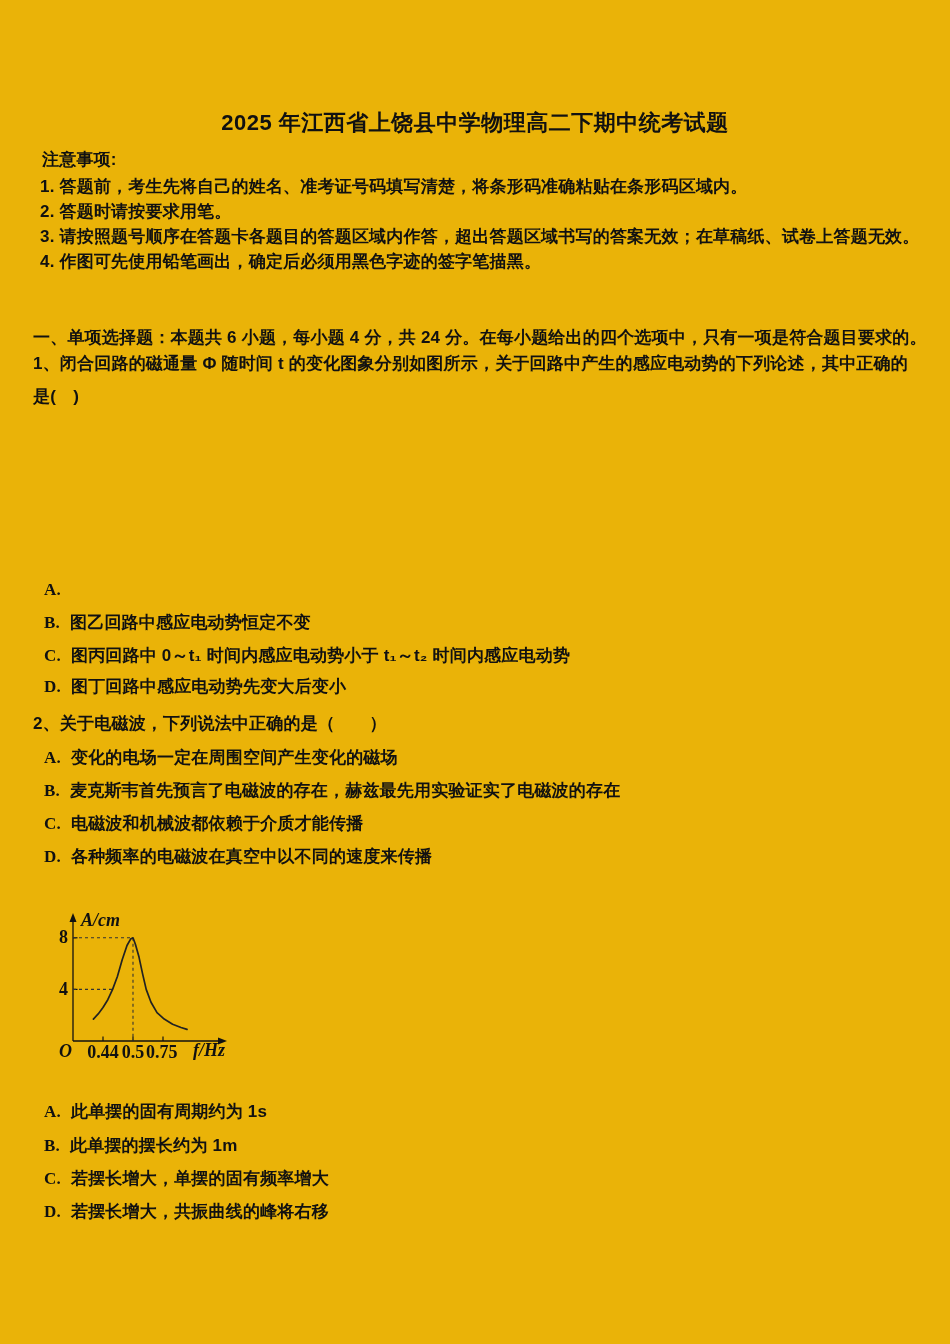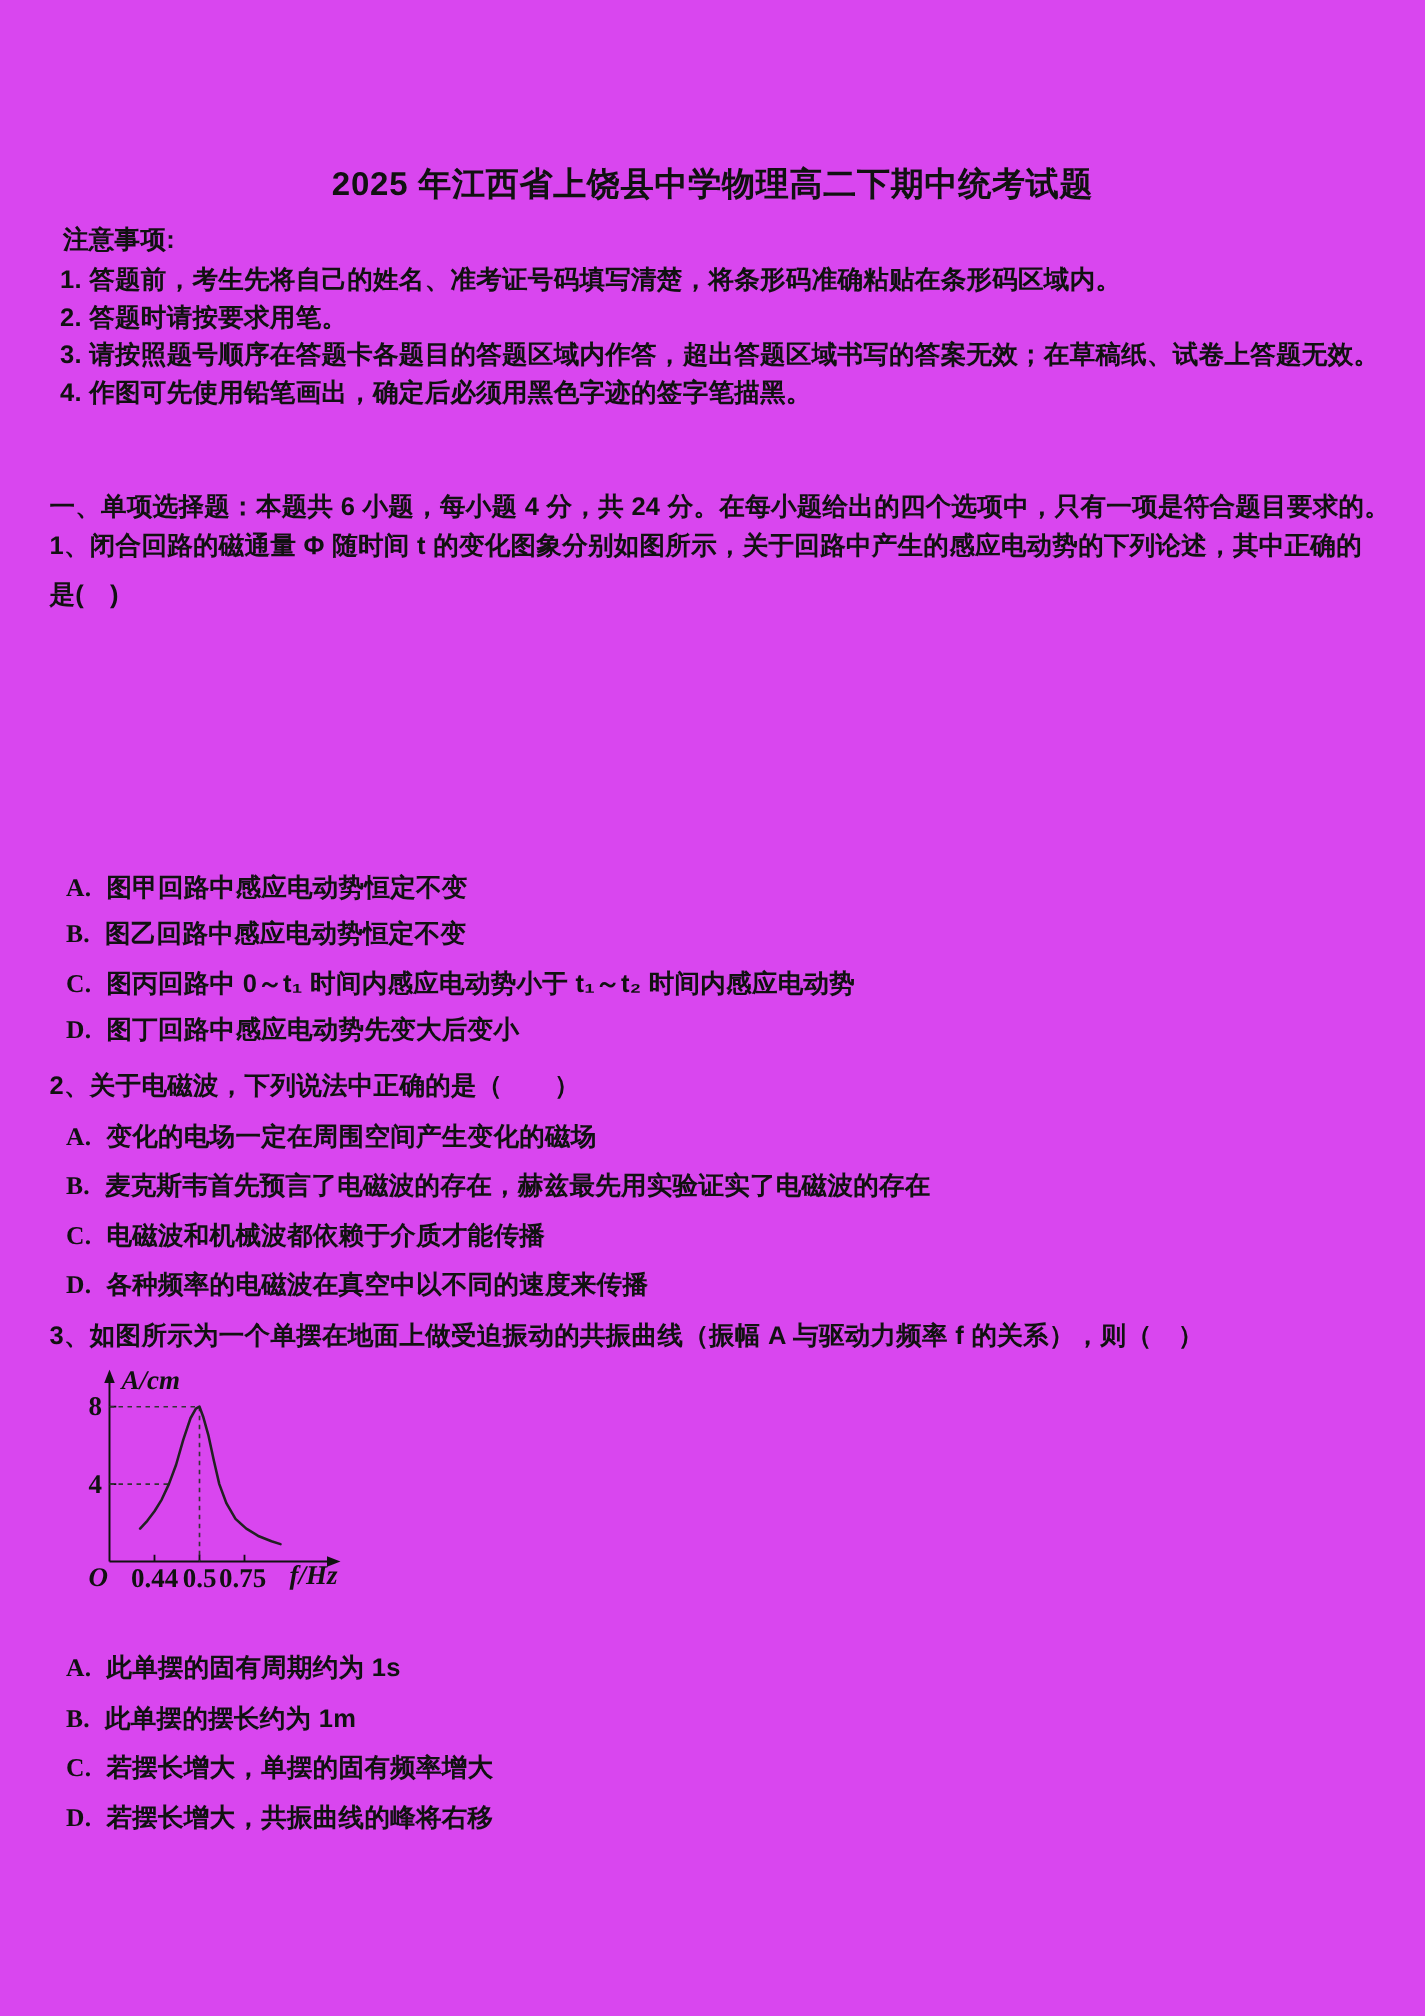--- a/index.html
+++ b/index.html
@@ -1,19 +1,19 @@
 <!DOCTYPE html>
 <html><head>
 <meta charset="utf-8">
 <style>
   html,body{margin:0;padding:0;background:#ffffff;}
   .page{
     position:relative;
     width:950px;height:1344px;
-    background:#d946ef;
+    background:#eab308;
     color:#111;
     font-family:"Liberation Sans",sans-serif;
     overflow:hidden;
   }
   .doc-title{
     position:absolute;top:108px;left:0;width:100%;
     text-align:center;
     font-size:22px;font-weight:800;letter-spacing:0.5px;
     white-space:nowrap;
   }
@@ -62,21 +62,20 @@
 
   <div class="line stem" style="top:326px">一、单项选择题：本题共 6 小题，每小题 4 分，共 24 分。在每小题给出的四个选项中，只有一项是符合题目要求的。</div>
 
   <div class="line stem" style="top:352px">1、闭合回路的磁通量 Φ 随时间 t 的变化图象分别如图所示，关于回路中产生的感应电动势的下列论述，其中正确的</div>
   <div class="line stem" style="top:385px">是(　)</div>
 
   <div style="position:absolute;left:40px;top:410px;width:870px;height:165px;"></div>
 
   <div class="opt" style="top:580px">
     <span class="opt-label">A.</span>
-    <span class="opt-text">图甲回路中感应电动势恒定不变</span>
   </div>
   <div class="opt" style="top:611px">
     <span class="opt-label">B.</span>
     <span class="opt-text">图乙回路中感应电动势恒定不变</span>
   </div>
   <div class="opt" style="top:644px">
     <span class="opt-label">C.</span>
     <span class="opt-text">图丙回路中 0～t₁ 时间内感应电动势小于 t₁～t₂ 时间内感应电动势</span>
   </div>
   <div class="opt" style="top:675px">
@@ -95,21 +94,20 @@
   </div>
   <div class="opt" style="top:812px">
     <span class="opt-label">C.</span>
     <span class="opt-text">电磁波和机械波都依赖于介质才能传播</span>
   </div>
   <div class="opt" style="top:845px">
     <span class="opt-label">D.</span>
     <span class="opt-text">各种频率的电磁波在真空中以不同的速度来传播</span>
   </div>
 
-  <div class="line stem" style="top:879px">3、如图所示为一个单摆在地面上做受迫振动的共振曲线（振幅 A 与驱动力频率 f 的关系），则（　）</div>
 
   <div class="chart">
     <svg id="res-svg" width="200" height="160" viewBox="0 0 200 160">
         <line x1="23" y1="128" x2="170" y2="128" class="ax"></line>
         <line x1="23" y1="128" x2="23" y2="8" class="ax"></line>
         <polygon points="23,0 19.5,9 26.5,9" class="ah"></polygon>
         <polygon points="177,128 168,124.5 168,131.5" class="ah"></polygon>
         <line x1="53" y1="128" x2="53" y2="123.5" class="tick"></line>
         <line x1="83" y1="128" x2="83" y2="123.5" class="tick"></line>
         <line x1="113" y1="128" x2="113" y2="123.5" class="tick"></line>

